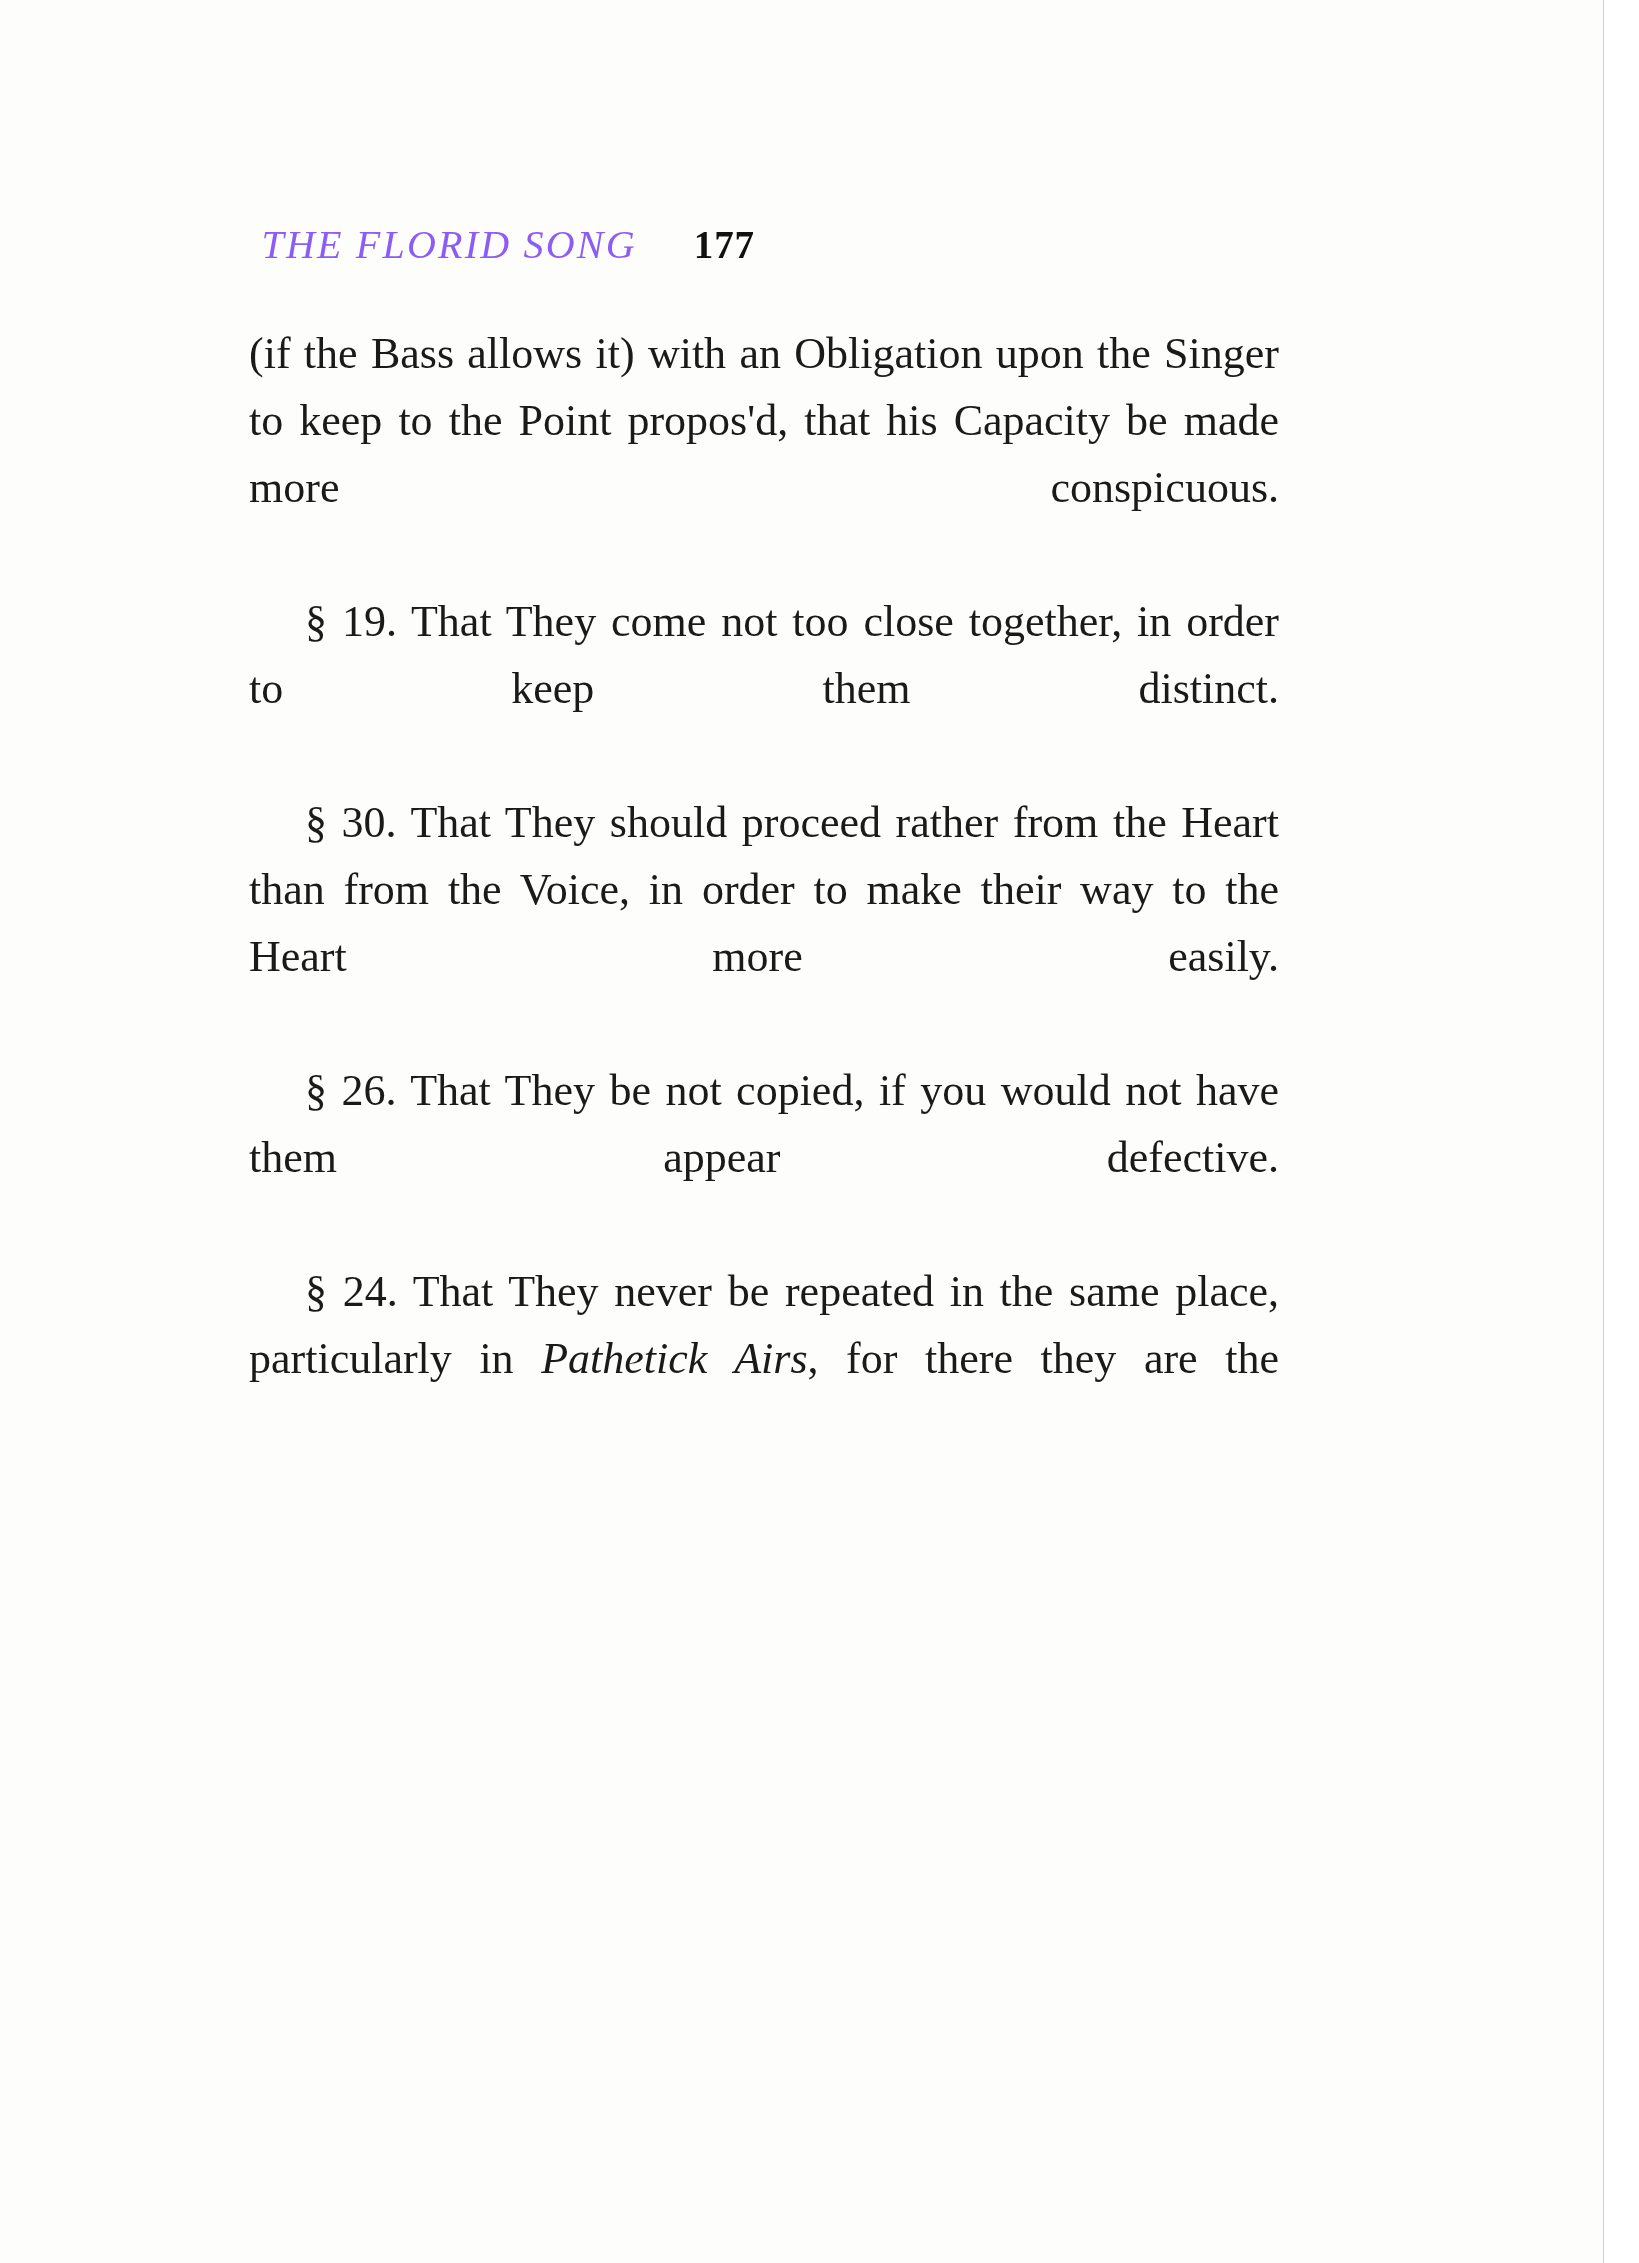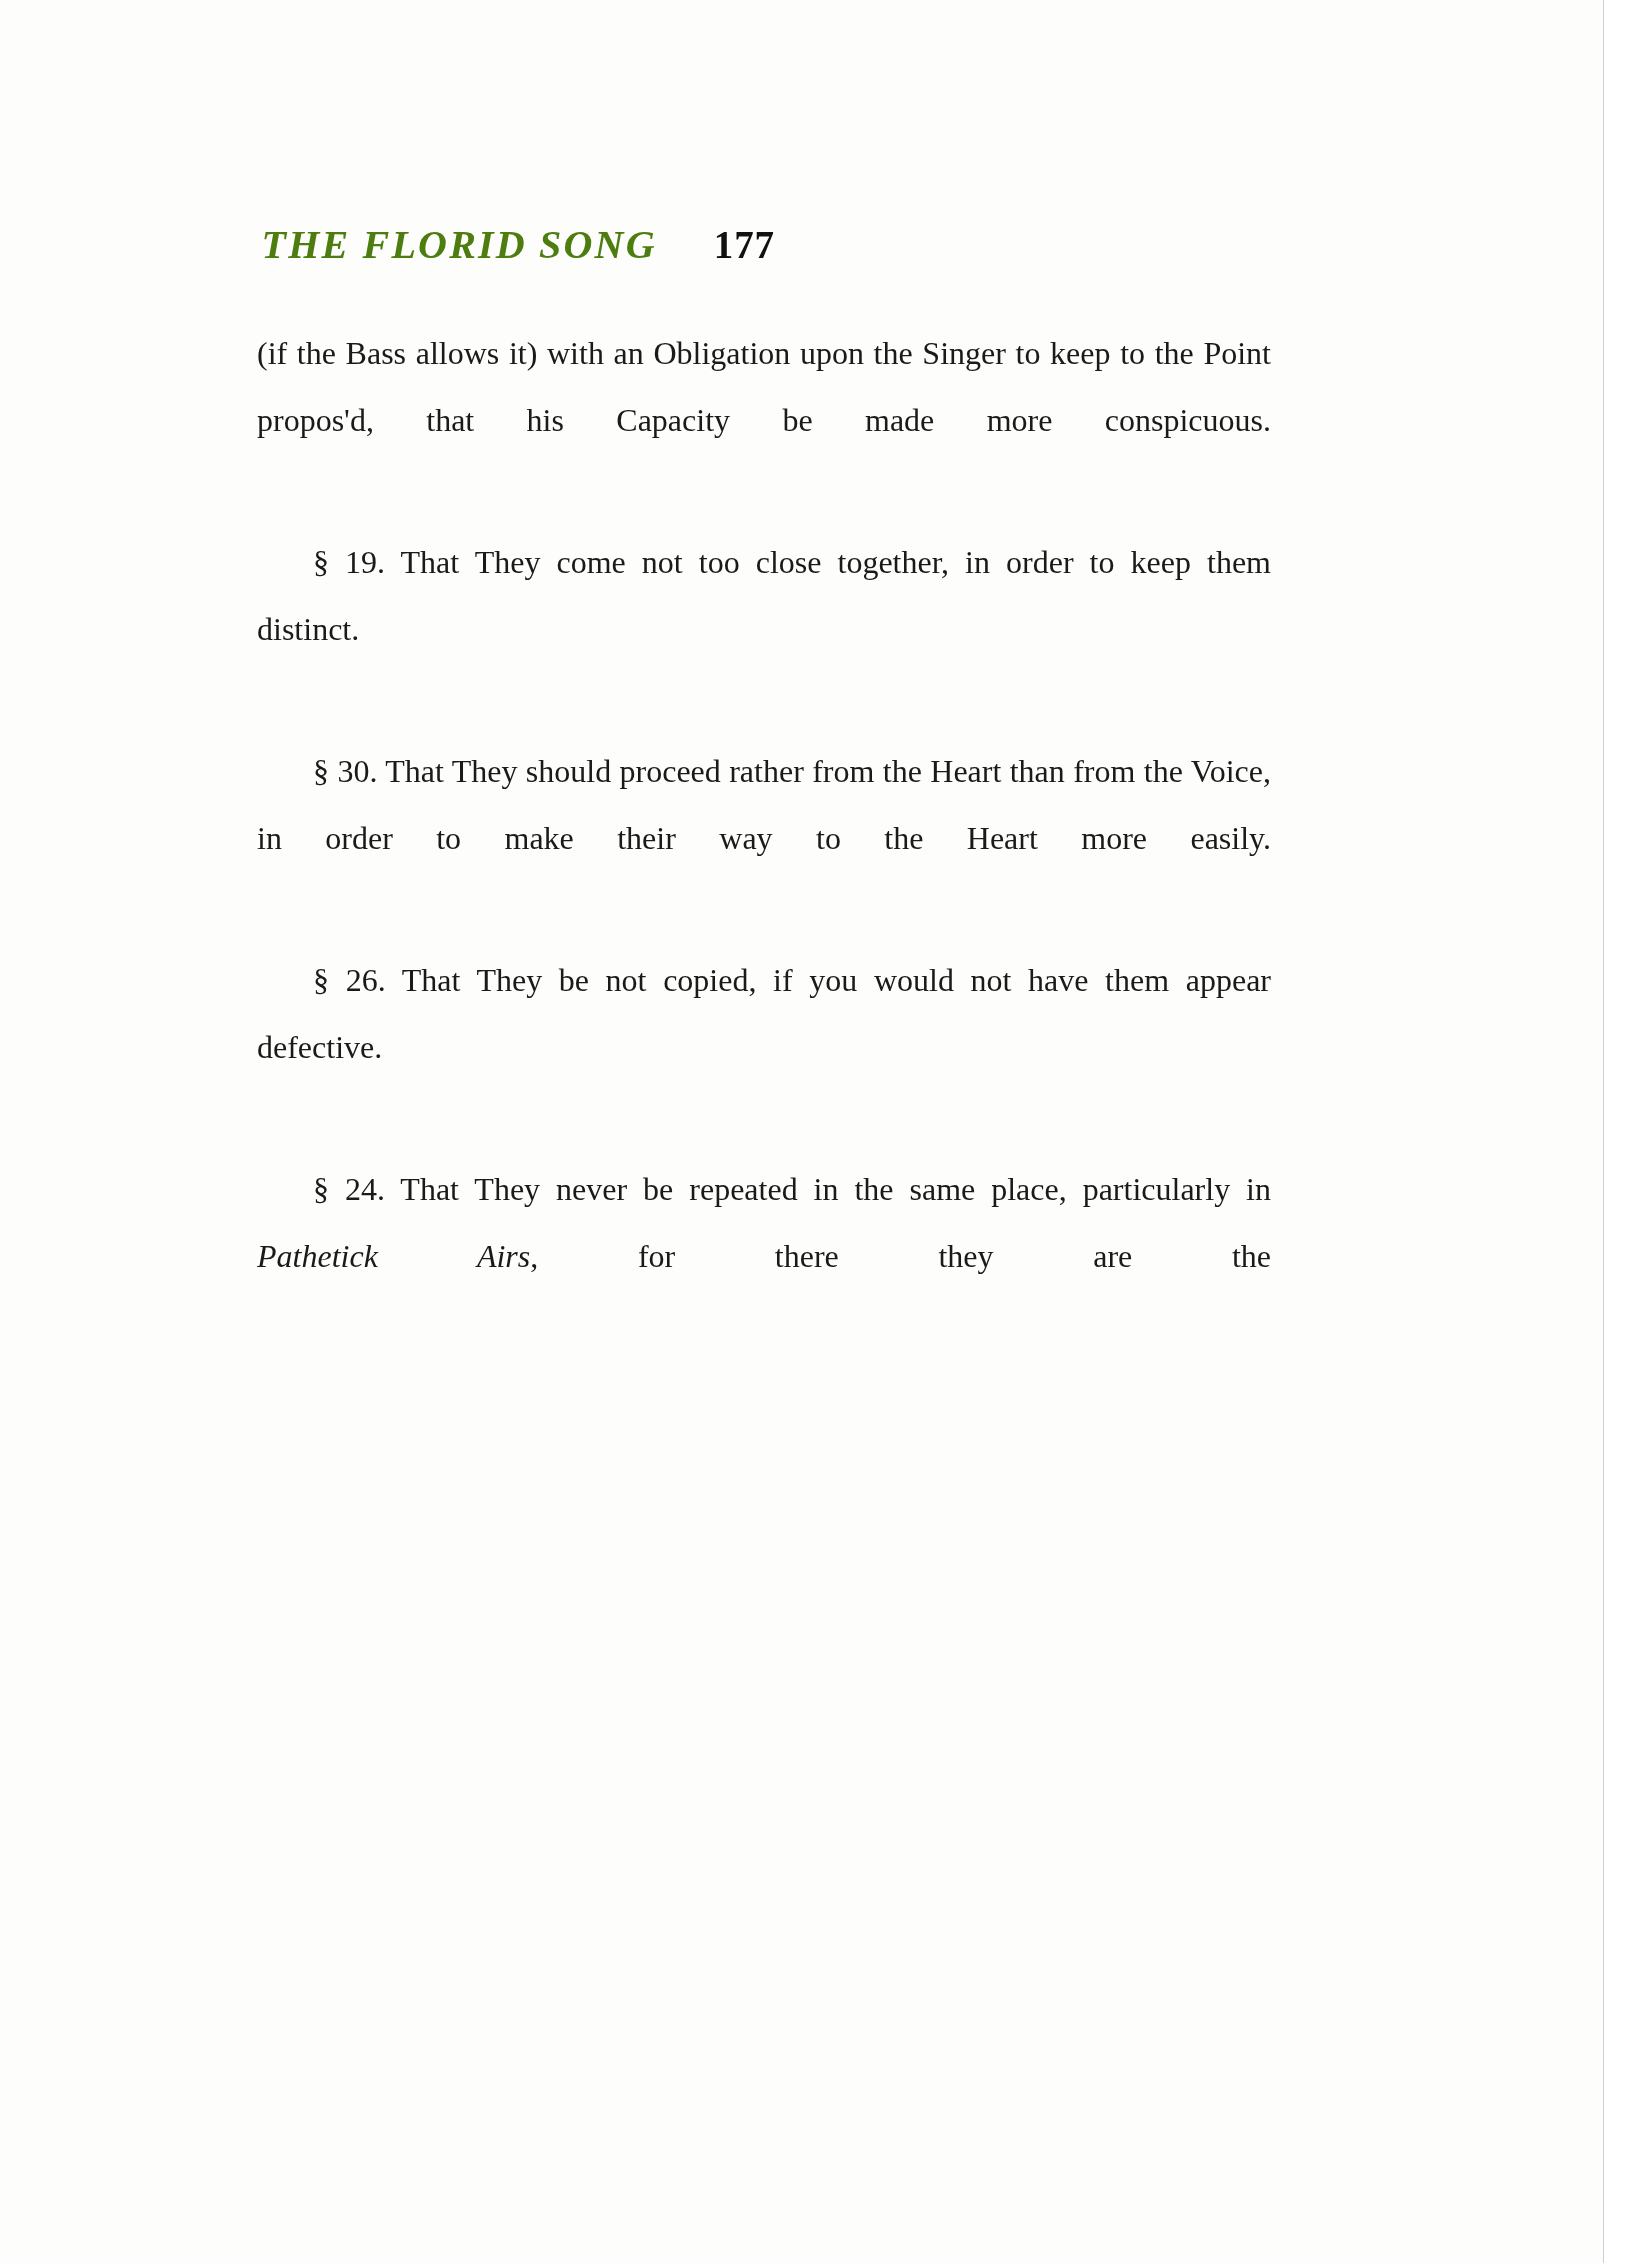--- a/index.html
+++ b/index.html
@@ -47,41 +47,41 @@
   .running-head {
     display: flex;
     align-items: baseline;
     justify-content: flex-start;
     margin: 0 0 52px 0;
     padding-left: 12.5px;
   }
   .running-head .title {
     font-family: "Liberation Serif", serif;
     font-style: italic;
-    font-weight: 700;
+    font-weight: 400;
     font-size: 40px;
     letter-spacing: 2.2px;
-    color: #4d7c0f;
+    color: #8b5cf6;
     white-space: nowrap;
   }
   .running-head .folio {
     font-family: "Liberation Serif", serif;
     font-weight: 700;
     font-size: 39px;
     letter-spacing: 0.9px;
     color: #111;
     margin-left: 57px;
     margin-top: 29px;
   }
 
   
   p.para {
-    margin: 8px;
+    margin: 0;
     font-family: "Liberation Serif", serif;
-    font-size: 32px;
+    font-size: 44px;
     line-height: 67px;
     color: #1a1a1a;
     text-align: justify;
     text-justify: inter-word;
     -webkit-hyphens: none;
     hyphens: none;
   }
   p.para.indent {
     text-indent: 56px;
   }

